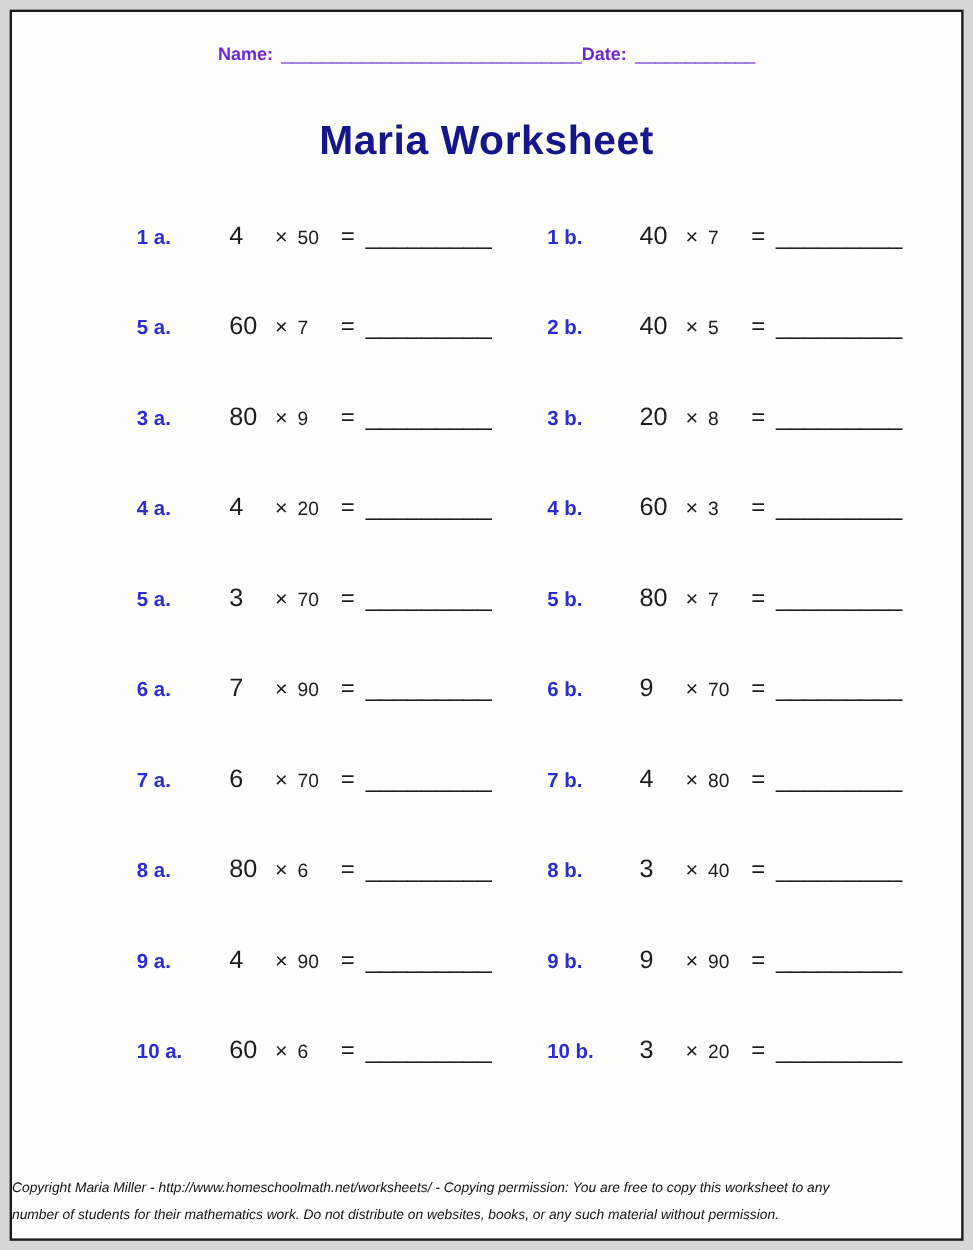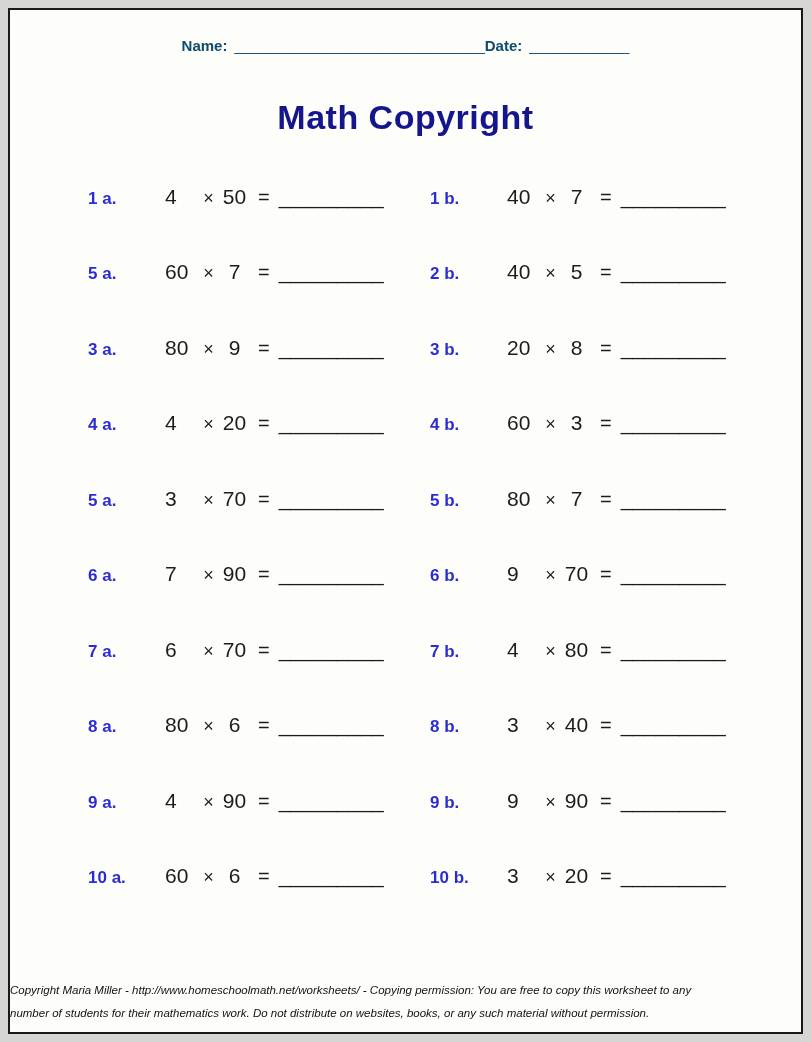--- a/index.html
+++ b/index.html
@@ -24,21 +24,21 @@
     background: #fdfdf9;
     border: 2px solid #1a1a1a;
   }
   
   .header-row {
     display: flex;
     justify-content: center;
     align-items: baseline;
     margin-top: 27px;
     font-size: 15px;
-    color: #0c4a6e;
+    color: #6d28d9;
     white-space: pre;
   }
   .hdr-label {
     font-weight: bold;
     margin-right: 7px;
   }
   .hdr-label.date {
   }
   .hdr-line {
     font-weight: normal;
@@ -49,21 +49,21 @@
     margin-top: 44px;
     text-align: center;
     font-size: 34px;
     font-weight: bold;
     color: #16168c;
     letter-spacing: 0.5px;
   }
   
   .problems {
     margin-top: 22px;
-    padding-left: 78px;
+    padding-left: 104px;
   }
   .prob-row {
     display: flex;
     height: 75.5px;
     align-items: center;
   }
   .prob {
     display: flex;
     align-items: baseline;
     width: 342px;
@@ -80,22 +80,22 @@
     color: #1c1c1c;
   }
   .times {
     width: 27px;
     text-align: center;
     font-size: 18px;
     color: #1c1c1c;
   }
   .op2 {
     width: 25px;
-    text-align: center;
-    font-size: 21px;
+    text-align: left;
+    font-size: 16px;
     color: #1c1c1c;
   }
   .eq {
     margin-left: 11px;
     font-size: 20px;
     color: #1c1c1c;
   }
   .blank {
     margin-left: 9px;
     font-size: 21px;
@@ -120,21 +120,21 @@
 
 <div class="page">
 
   <div class="header-row">
     <span class="hdr-label">Name:</span>
     <span class="hdr-line">______________________________</span>
     <span class="hdr-label date">Date:</span>
     <span class="hdr-line">____________</span>
   </div>
 
-  <div class="title">Math Copyright</div>
+  <div class="title">Maria Worksheet</div>
 
   <div class="problems">
     <div class="prob-row">
       <div class="prob">
         <span class="num">1 a.</span>
         <span class="op1">4</span>
         <span class="times">×</span>
         <span class="op2">50</span>
         <span class="eq">=</span>
         <span class="blank">_________</span>

